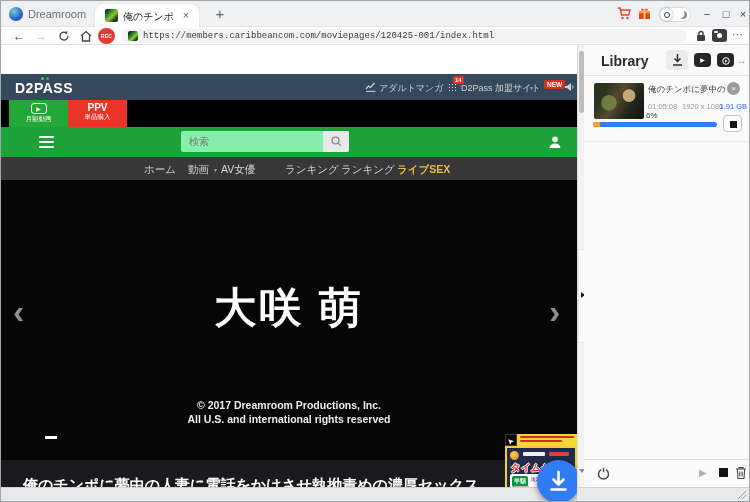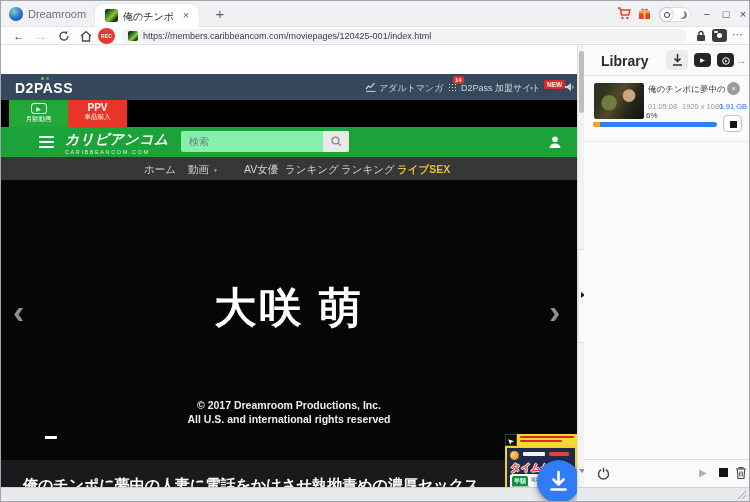--- a/index.html
+++ b/index.html
@@ -23,21 +23,21 @@
   .theme-pill { left:658px; top:6px; width:32px; height:15px; background:#fff; border:1px solid #dadce0; border-radius:8px; }
   .sun-knob { left:0px; top:0px; width:13px; height:13px; border-radius:50%; background:#fff; box-shadow:0 0 2px rgba(0,0,0,.45); }
   .sun-core { left:3.5px; top:3.5px; width:6px; height:6px; border-radius:50%; border:1.5px solid #3a3f44; }
   .moon { left:19px; top:3px; width:8px; height:8px; border-radius:50%; box-shadow:inset -2.5px -1px 0 #84888d; }
 
   
   .addressbar { left:0; top:26px; width:748px; height:18px; background:#fdfdfd; border-bottom:1px solid #e0e1e3; }
   .nav-glyph { top:2px; font-size:12px; line-height:14px; width:16px; text-align:center; }
   .rec-btn { left:97px; top:1px; width:17px; height:16px; border-radius:50%; background:#e53935; color:#fff;
     font-size:5px; font-weight:bold; text-align:center; line-height:16px; letter-spacing:.2px; }
-  .url-box { left:120px; top:2px; width:566px; height:14px; background:#f1f3f4; border-radius:7px; }
+  .url-box { left:120px; top:2px; width:566px; height:14px; background:#f1f3f4; border-radius:7px;font-family:Liberation Mono, monospace; }
   .url-favicon { left:7px; top:2px; width:10px; height:10px; border-radius:2px;
     background:linear-gradient(135deg,#153311 15%,#44962e 45%,#96c645 60%,#1c3a13 85%); }
   .url-input { left:22px; top:0; width:530px; height:14px; border:0; background:transparent; font-size:9px; color:#3c4043; font-family:inherit; }
   .cam-box { left:711px; top:2px; width:15px; height:13px; background:#3a3d41; border-radius:3px; }
   .cam-lens { left:5px; top:3.5px; width:5px; height:5px; border-radius:50%; background:#fff; }
   .cam-nub { left:2px; top:1.5px; width:4px; height:2px; background:#fff; border-radius:1px; }
 
   
   .browser { left:0; top:44px; width:576px; height:442px; background:#000; overflow:hidden;margin-top:29px; }
 
@@ -250,24 +250,20 @@
       <span class="svc-title">PPV</span>
       <span class="svc-label">単品購入</span>
     </div>
 
     <div class="abs green-bar">
       <div class="abs burger" style="left:38px;top:9px;">
           <span></span>
           <span></span>
           <span style="margin:0;"></span>
         </div>
-      <div class="abs" style="left:64px;top:4px;">
-        <div class="carib-logo-main">カリビアンコム</div>
-        <div class="carib-logo-sub">CARIBBEANCOM.COM</div>
-      </div>
       <div class="abs search-box">
         <input class="abs search-input" placeholder="検索" style="">
         <div class="abs search-btn">
           <svg style="margin:5px auto;" width="11" height="11" viewBox="0 0 11 11">
               <circle cx="4.5" cy="4.5" r="3.4" fill="none" stroke="#8a8a8a" stroke-width="1.4"></circle>
               <path d="M7.2 7.2l2.6 2.6" stroke="#8a8a8a" stroke-width="1.4"></path>
             </svg>
         </div>
       </div>
       <div class="abs" style="left:546px;top:7px;">
@@ -275,21 +271,21 @@
             <circle cx="8" cy="5.2" r="2.8" fill="#fff"></circle>
             <path d="M2.5 14a5.5 4.5 0 0 1 11 0z" fill="#fff"></path>
           </svg>
       </div>
     </div>
 
     <div class="abs site-nav">
       <span class="abs nav-item" style="left:143px;">ホーム</span>
       <span class="abs nav-item" style="left:187px;">動画</span>
       <span class="abs caret" style="left:212px;top:10px;color:#aaa;">▼</span>
-      <span class="abs nav-item" style="left:243px;">AV女優</span>
+      <span class="abs nav-item" style="left:220px;">AV女優</span>
       <span class="abs nav-item" style="left:284px;">ランキング</span>
       <span class="abs nav-item" style="left:340px;">ランキング</span>
       <span class="abs nav-item" style="left:396px;color:#e9bd35;font-weight:bold;">ライブSEX</span>
     </div>
 
     <div class="abs stage">
       <div class="abs chev" style="left:12px;">‹</div>
       <div class="abs chev" style="left:548px;">›</div>
       <div class="abs actress">大咲 萌</div>
       <div class="abs copy" style="top:219px;">© 2017 Dreamroom Productions, Inc.</div>

